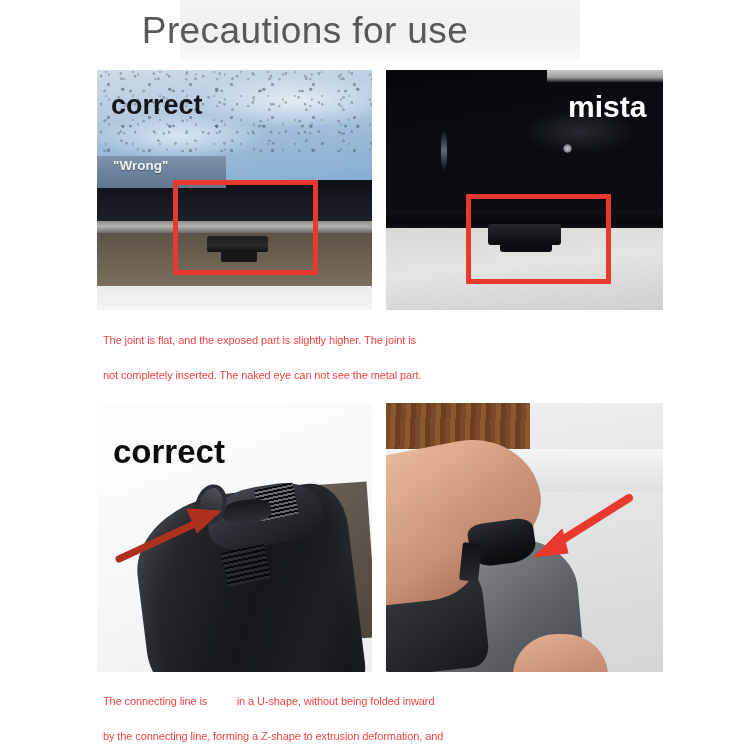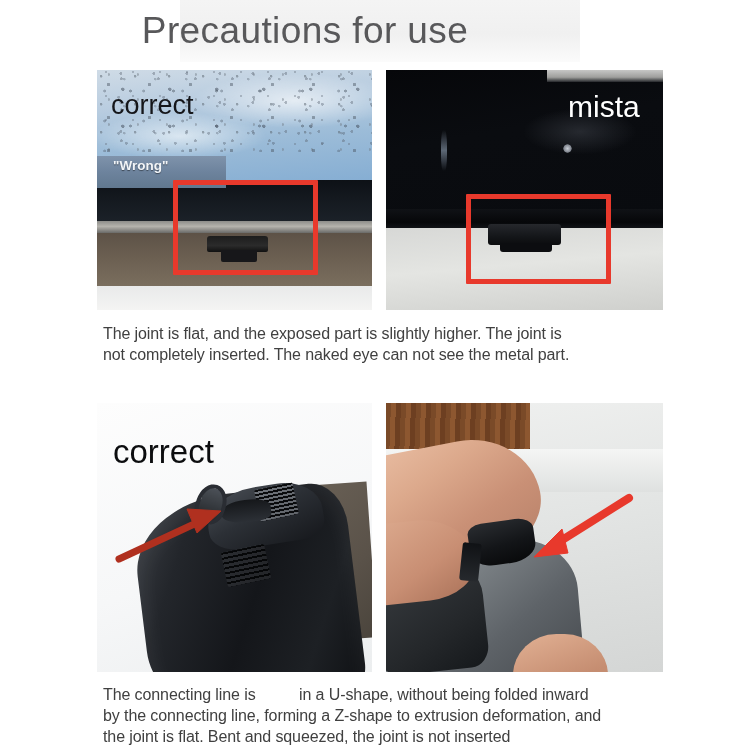--- a/index.html
+++ b/index.html
@@ -54,21 +54,21 @@
   .panel-photo {
     position: absolute;
     inset: 0;
     overflow: hidden;
   }
 
   
   .photo-label {
     position: absolute;
     white-space: nowrap;
-    font-weight: 400;
+    font-weight: 700;
     line-height: 1;
     z-index: 6;
   }
 
   .red-box {
     position: absolute;
     border: 5px solid #e8392c;
     z-index: 5;
     border-radius: 1px;
   }
@@ -390,23 +390,23 @@
     height: 14%;
     background: linear-gradient(180deg, #101215 0%, #26292d 100%);
     border-radius: 3px;
     transform: rotate(6deg);
     z-index: 5;
   }
 
   
   .caption {
     position: absolute;
-    color: #404040;
-    font-size: 16px;
-    line-height: 21px;
+    color: #ef4444;
+    font-size: 11px;
+    line-height: 35px;
     letter-spacing: -0.1px;
     white-space: pre-wrap;
   }
 </style>
 </head>
 <body>
 
 <div id="page">
 
   <div class="header-band"></div>

